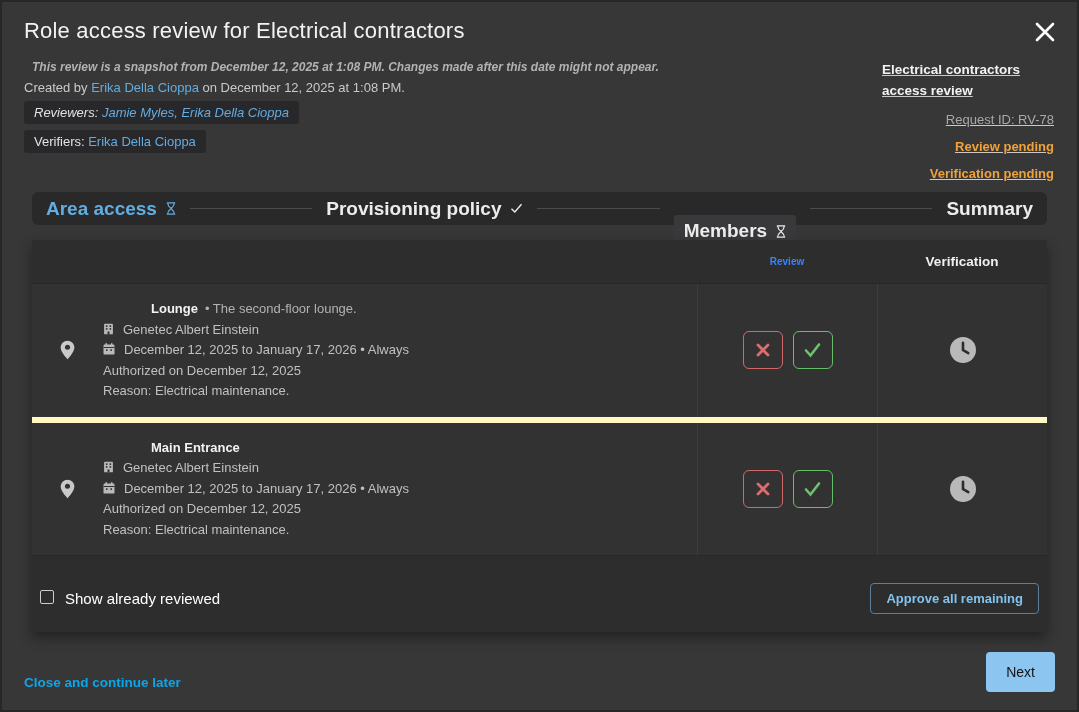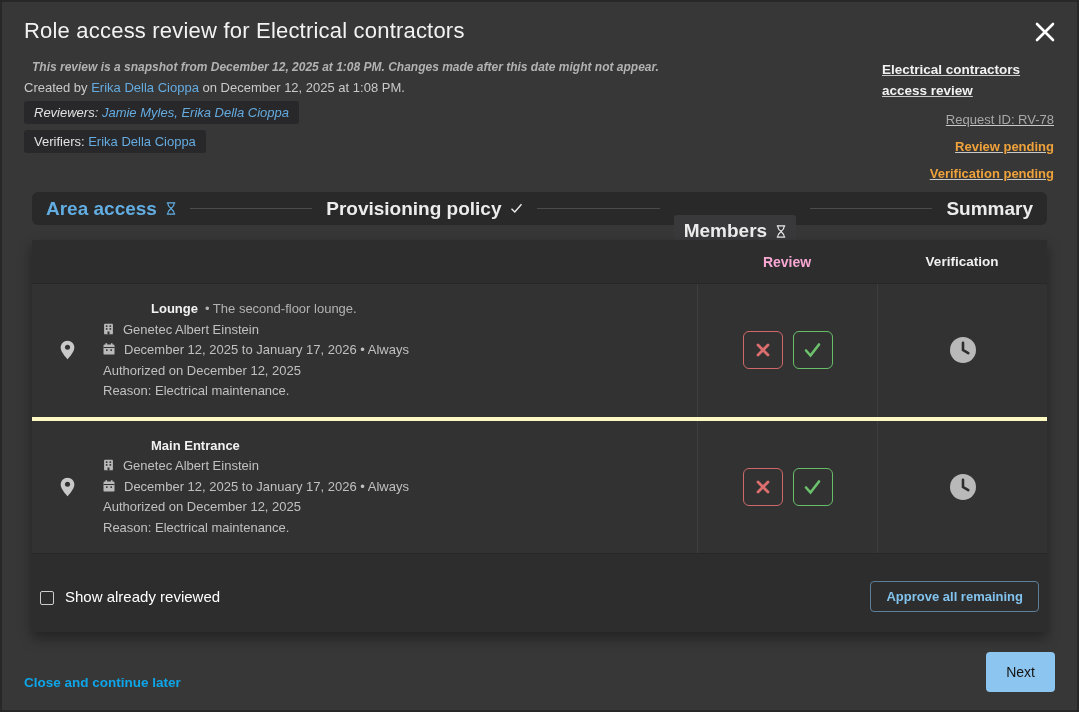--- a/index.html
+++ b/index.html
@@ -74,26 +74,26 @@
   .step-icon { display:inline-flex; }
 
   
   .panel {
     position:absolute; left:30px; right:30px; top:238px; height:392px;
     background:#2d2d2e;
     box-shadow:0 6px 12px rgba(0,0,0,.38);
   }
   .table-header { height:43px; display:flex; align-items:center; }
   .th-spacer { width:665px; }
-  .th-review { width:180px; text-align:center; font-size:14px; font-weight:700; color:#f9a8d4; }
+  .th-review { width:180px; text-align:center; font-size:10px; font-weight:700; color:#3b82f6; }
   .th-verify { flex:1; text-align:center; font-size:13.5px; font-weight:700; color:#f0f0f0; }
 
   .rows { background:#323233; border-top:1px solid #272728; border-bottom:1px solid #272728; }
   .row { display:flex; }
-  .row + .row { border-top:4px solid #fef9c3; }
+  .row + .row { border-top:6px solid #fef9c3; }
   .cell-main { width:665px; display:flex; padding:15px 16px 15px 0; }
   .pin-wrap { width:71px; display:flex; align-items:center; justify-content:center; color:#c9c9c9; }
   .row-text { font-size:13px; color:#c0c0c0; line-height:20.5px; }
   .row-name { color:#f2f2f2; font-weight:700;padding-left:48px; }
   .row-desc { color:#b2b2b2; margin-left:7px; }
   .inline-icon { display:inline-flex; vertical-align:-1px; margin-right:9px; color:#b9b9b9; }
   .cell-review {
     width:180px; border-left:1px solid #3e3e40;
     display:flex; align-items:center; justify-content:center; gap:10px;
   }
@@ -105,21 +105,21 @@
     width:40px; height:38px; border-radius:6px; background:transparent; cursor:pointer;
     display:flex; align-items:center; justify-content:center;
   }
   .btn-reject { border:1.5px solid #cf6868; color:#dd6e6e; }
   .btn-approve { border:1.5px solid #67bd68; color:#6cc26c; }
 
   .panel-footer {
     height:79px; display:flex; align-items:center; justify-content:space-between;
     padding:6px 8px 0 8px;
   }
-  .checkbox-group { display:flex; align-items:flex-end; gap:11px; cursor:pointer; }
+  .checkbox-group { display:flex; align-items:flex-start; gap:11px; cursor:pointer; }
   .checkbox {
     width:14px; height:14px; border:1.5px solid #cdcdcd; border-radius:2px;
     background:transparent;
   }
   .checkbox-label { font-size:15px; color:#ffffff; }
   .approve-all-btn {
     background:transparent; border:1px solid #5f7f99; border-radius:4px;
     color:#82c3ee; font-size:13px; font-weight:600;
     padding:7px 15px; cursor:pointer; font-family:inherit;
   }

